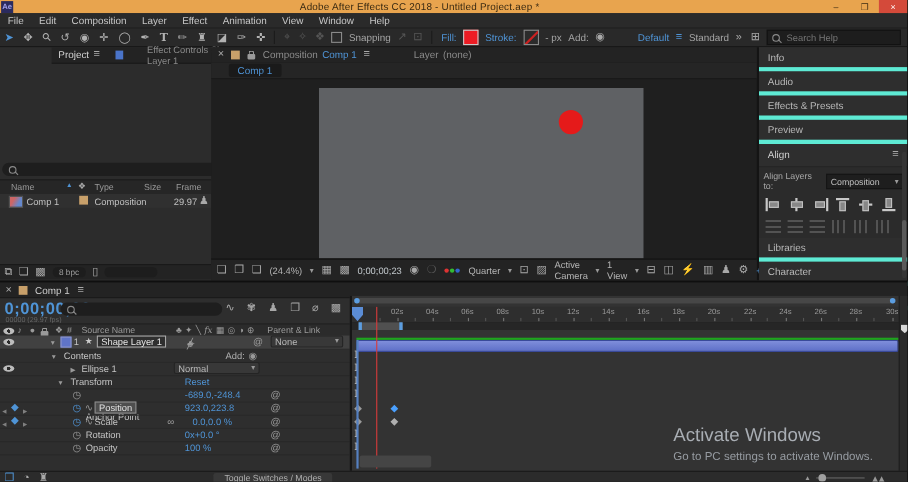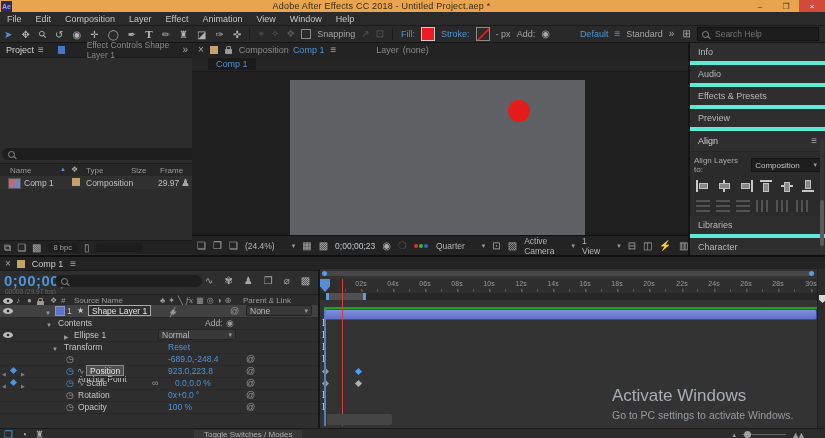--- a/index.html
+++ b/index.html
@@ -35,35 +35,35 @@
   #search-help{width:112px;height:12px;background:#1d1d1d;border:1px solid #121212;display:flex;align-items:center;gap:4px;padding:0 4px;margin-right:2px;}
   #search-help input{background:transparent;border:none;outline:none;color:#8f8f8f;font-size:8.5px;width:90px;font-family:"Liberation Sans",sans-serif;}
   .mag{width:5px;height:5px;border:1px solid #8a8a8a;border-radius:50%;position:relative;display:inline-block;flex:none;}
   .mag::after{content:"";position:absolute;width:4px;height:1px;background:#8a8a8a;transform:rotate(45deg);right:-3px;bottom:-1px;}
   
   .tabbar{background:#232323;border-bottom:1px solid #1a1a1a;display:flex;align-items:center;height:14px;}
   .lock{width:7px;height:5px;background:#9a9a9a;border-radius:1px;position:relative;display:inline-block;margin-top:2px;}
   .lock::before{content:"";position:absolute;top:-3px;left:1px;width:3px;height:3px;border:1px solid #9a9a9a;border-bottom:none;border-radius:2px 2px 0 0;}
   .chip{width:8px;height:8px;background:#c8a06a;display:inline-block;}
   
-  #proj{left:0;top:43px;width:192px;height:212px;background:#2c2c2c;border-right:2px solid #141414;}
+  #proj{left:0;top:43px;width:192px;height:212px;background:#2c2c2c;border-right:2px solid #141414;padding-left:47px;}
   #proj-search{left:2px;top:105px;width:184px;height:12px;background:#1e1e1e;border-radius:7px;display:flex;align-items:center;padding:0 6px;}
   #proj-cols{left:0;top:120px;width:192px;height:12px;background:#262626;border-top:1px solid #1c1c1c;border-bottom:1px solid #1c1c1c;color:#9a9a9a;font-size:8px;}
   #proj-row{left:0;top:133px;width:192px;height:13px;color:#c0c0c0;font-size:8.5px;background:#303030;}
   #proj-foot{left:0;top:197px;width:192px;height:14px;background:#232323;border-top:1px solid #191919;display:flex;align-items:center;gap:6px;padding:0 4px;box-sizing:border-box;}
   .pill{height:9px;background:#1d1d1d;border-radius:4px;color:#a0a0a0;font-size:7.5px;display:flex;align-items:center;padding:0 6px;}
   .thumb{width:11px;height:9px;background:linear-gradient(120deg,#c66 30%,#68c 70%);display:inline-block;border:1px solid #555;}
   
   #comp{left:192px;top:43px;width:498px;height:212px;background:#1f1f1f;border-right:2px solid #141414;box-sizing:border-box;}
   #comp-crumb{left:0;top:14px;width:496px;height:14px;background:#252525;border-bottom:1px solid #191919;display:flex;align-items:center;}
   #crumb-chip{background:#1a1a1a;border-radius:2px;padding:1px 8px;margin-left:16px;color:#4f94d6;}
   #canvas{left:98px;top:37px;width:295px;height:155px;background:#5f6164;}
   #shape-circle{left:316px;top:57px;width:22px;height:22px;border-radius:50%;background:#e51a1a;}
   #comp-toolbar{left:0;top:192px;width:496px;height:20px;background:#232323;border-top:1px solid #111;display:flex;align-items:center;gap:7px;padding:0 5px;box-sizing:border-box;font-size:8.5px;color:#adadad;}
-  .dd{display:flex;align-items:center;gap:17px;color:#b5b5b5;}
+  .dd{display:flex;align-items:center;gap:7px;color:#b5b5b5;}
   .rgb{display:flex;}
   .rgb span{width:4px;height:4px;border-radius:50%;display:inline-block;margin-right:1px;}
   
   #side{left:690px;top:43px;width:135px;height:212px;background:#2b2b2b;}
   .side-hdr{height:18px;background:#2e2e2e;border-bottom:4px solid #5eead4;display:flex;align-items:center;padding:0 8px;color:#b8b8b8;font-size:9px;}
   #align-hdr{height:20px;display:flex;align-items:center;justify-content:space-between;padding:0 8px;color:#d0d0d0;font-size:9px;background:#2e2e2e;border-bottom:1px solid #252525;}
   #align-row1{display:flex;align-items:center;gap:4px;padding:4px 4px 2px 4px;color:#a8a8a8;font-size:8px;}
   #align-dd{width:64px;height:12px;background:#1e1e1e;border:1px solid #141414;display:flex;align-items:center;justify-content:space-between;padding:0 3px;color:#c0c0c0;}
   #align-btns,#dist-btns{display:flex;gap:6px;padding:4px 6px;}
   .ai{width:15px;height:12px;position:relative;display:inline-block;}

